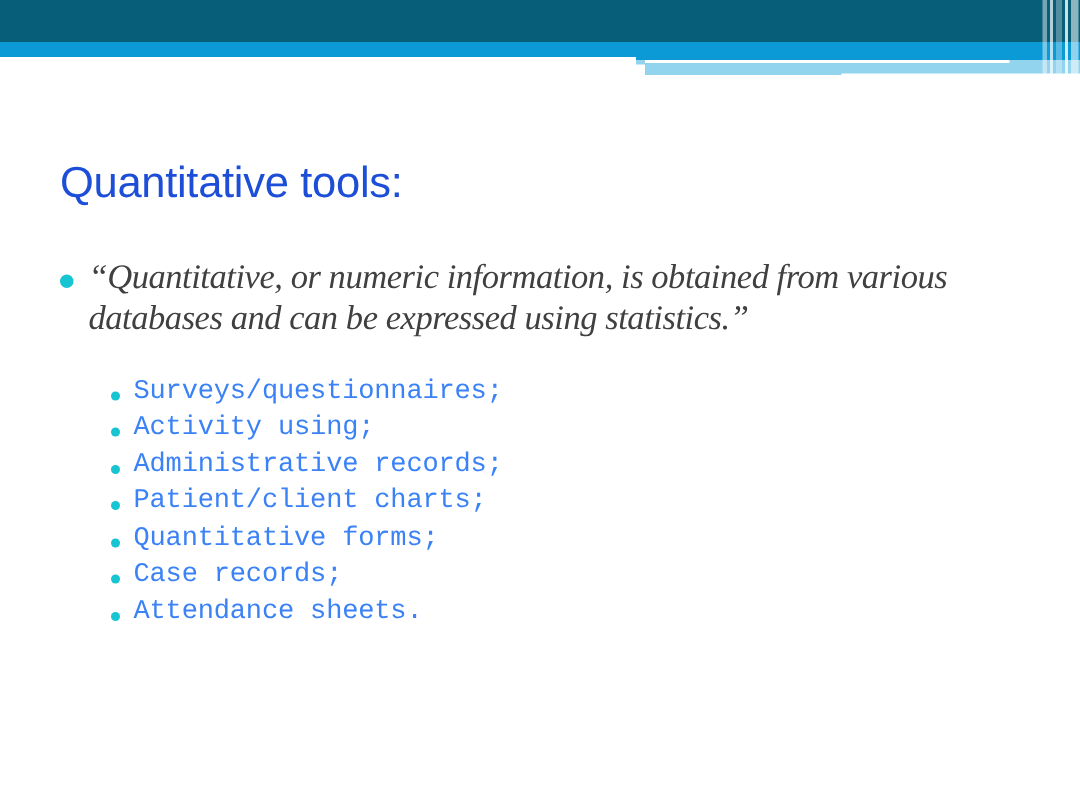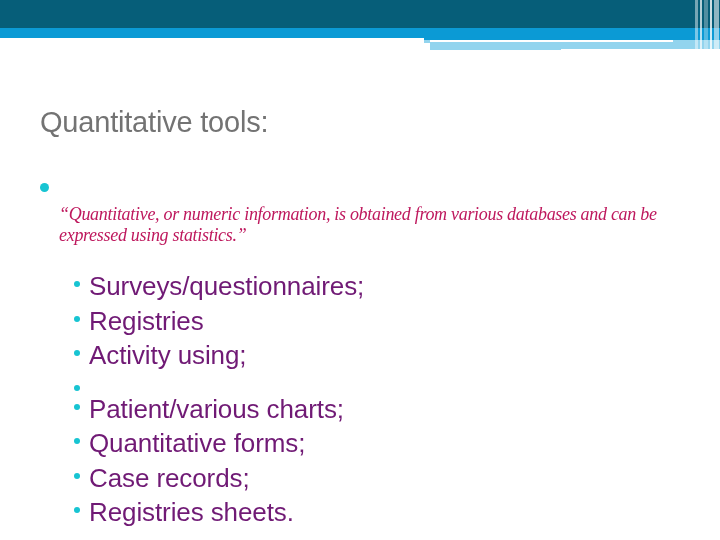--- a/index.html
+++ b/index.html
@@ -126,21 +126,21 @@
   .stripe.s5 { left: 20px; width: 5px; background: rgba(255,255,255,0.55); }
 
   
   .title {
     position: absolute;
     left: 40px;
     top: 106px;
     font-family: "Liberation Sans", sans-serif;
     font-size: 29px;
     font-weight: 400;
-    color: #737373;
+    color: #1d4ed8;
     letter-spacing: -0.2px;
     white-space: nowrap;
   }
 
   
   .content {
     position: absolute;
     left: 40px;
     top: 172px;
     width: 650px;
@@ -156,25 +156,24 @@
     width: 9px;
     height: 9px;
     border-radius: 50%;
     background: #17C4D2;
     margin-top: 11px;
     margin-right: 10px;
   }
   .quote-text {
     font-family: "Liberation Serif", serif;
     font-style: italic;
-    font-size: 18px;
+    font-size: 23px;
     line-height: 1.17;
-    color: #be185d;
+    color: #404040;
     letter-spacing: -0.3px;
-    margin-top: 32px;
   }
 
   
   .sublist {
     margin-top: 24px;
     padding-left: 34px;
   }
   .sub-row {
     display: flex;
     align-items: flex-start;
@@ -183,24 +182,24 @@
   .bullet-l2 {
     flex: 0 0 auto;
     width: 6px;
     height: 6px;
     border-radius: 50%;
     background: #17C4D2;
     margin-top: 11px;
     margin-right: 9px;
   }
   .sub-text {
-    font-family: Liberation Sans, sans-serif;
-    font-size: 26px;
+    font-family: Liberation Mono, monospace;
+    font-size: 18px;
     line-height: 1.25;
-    color: #701a75;
+    color: #3b82f6;
     letter-spacing: -0.1px;
   }
 </style>
 </head>
 <body>
 
 <div class="slide">
 
   <div class="banner">
     <div class="band-dark"></div>
@@ -230,50 +229,47 @@
       <div class="quote-text">“Quantitative, or numeric information, is obtained from various databases and can be expressed using statistics.”</div>
     </div>
 
     <div class="sublist">
 
       <div class="sub-row">
         <span class="bullet-l2"></span>
         <div class="sub-text">Surveys/questionnaires;</div>
       </div>
 
-      <div class="sub-row">
-        <span class="bullet-l2"></span>
-        <div class="sub-text">Registries</div>
-      </div>
 
       <div class="sub-row">
         <span class="bullet-l2"></span>
         <div class="sub-text">Activity using;</div>
       </div>
 
       <div class="sub-row">
         <span class="bullet-l2"></span>
-      </div>
-
-      <div class="sub-row">
-        <span class="bullet-l2"></span>
-        <div class="sub-text">Patient/various charts;</div>
+        <div class="sub-text">Administrative records;</div>
+      </div>
+
+      <div class="sub-row">
+        <span class="bullet-l2"></span>
+        <div class="sub-text">Patient/client charts;</div>
       </div>
 
       <div class="sub-row">
         <span class="bullet-l2"></span>
         <div class="sub-text">Quantitative forms;</div>
       </div>
 
       <div class="sub-row">
         <span class="bullet-l2"></span>
         <div class="sub-text">Case records;</div>
       </div>
 
       <div class="sub-row">
         <span class="bullet-l2"></span>
-        <div class="sub-text">Registries sheets.</div>
+        <div class="sub-text">Attendance sheets.</div>
       </div>
 
     </div>
   </div>
 
 </div>
 
 </body></html>

